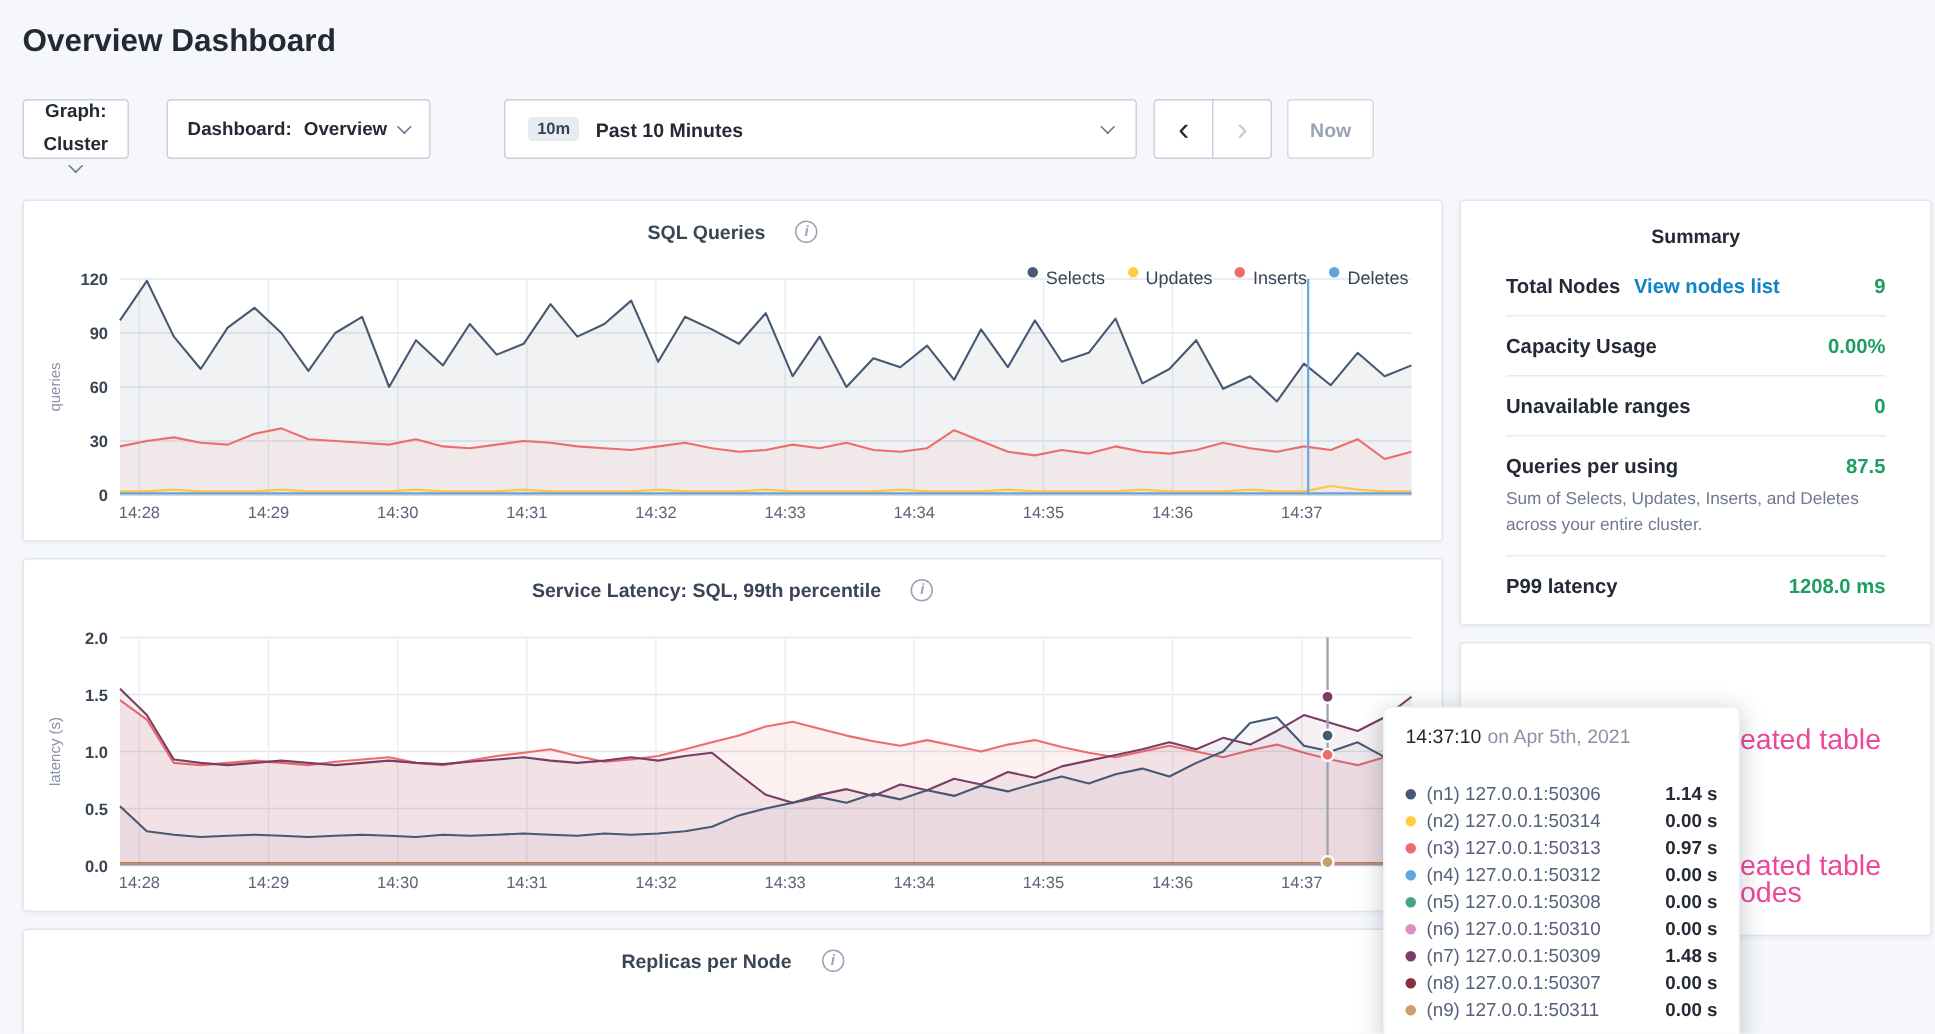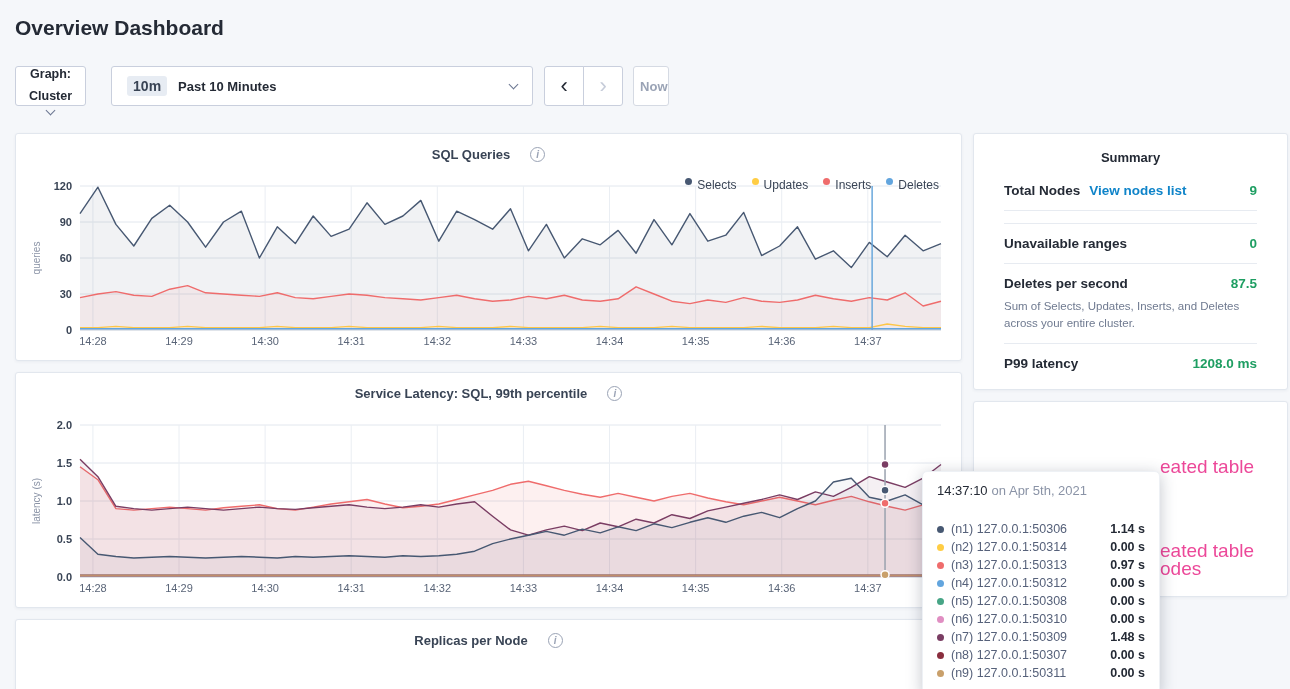--- a/index.html
+++ b/index.html
@@ -18,33 +18,33 @@
     display:flex; align-items:center; gap:8px; padding:0 13px;
     font-size:12.5px; font-weight:700; color:#242a35; cursor:pointer;
   }
   .dd.graph { margin-right:25px;flex-direction:column; }
   .dd.dash { margin-right:49px; }
   .chev { width:7px; height:7px; border-right:1.6px solid #6b7691; border-bottom:1.6px solid #6b7691; transform:rotate(45deg); margin-top:-4px; flex:none; }
   .timepicker {
     height:40px; width:422px; background:#fff; border:1px solid #c9cfdd; border-radius:3px;
     display:flex; align-items:center; gap:11px; padding:0 15px; margin-right:11px; cursor:pointer;
   }
-  .badge { background:#e7ecf3; border-radius:3px; padding:2px 6px; font-size:14px; font-weight:700; color:#394455; }
+  .badge { background:#e7ecf3; border-radius:3px; padding:2px 6px; font-size:11px; font-weight:700; color:#394455; }
   .tp-label { font-size:13px; font-weight:700; }
   .timepicker .chev { margin-left:auto; }
   .navgroup { display:flex; }
   .navbtn {
     width:40px; height:40px; background:#fff; border:1px solid #c9cfdd;
     display:flex; align-items:center; justify-content:center; font-size:22px; line-height:1;
     font-family:"Liberation Sans",sans-serif;
   }
   .navbtn.prev { border-radius:3px 0 0 3px; color:#242a35; cursor:pointer; }
   .navbtn.next { border-radius:0 3px 3px 0; margin-left:-1px; color:#c6ccd9; }
   .nowbtn {
-    margin-left:10px; width:36px; height:40px; background:#fff; border:1px solid #d5dae3;
+    margin-left:10px; width:58px; height:40px; background:#fff; border:1px solid #d5dae3;
     border-radius:3px; color:#9aa3b5; font-weight:700; font-size:13px; font-family:"Liberation Sans",sans-serif;
   }
 
   
   .layout { display:flex; gap:11px; margin:27px 15px 0; align-items:flex-start; }
   .main { width:947px; flex:none; }
   .sidebar { width:315px; flex:none; }
   .card { background:#fff; border:1px solid #e2e7ee; border-radius:3px; box-shadow:0 1px 3px rgba(56,76,108,0.06); }
 
   
@@ -99,20 +99,25 @@
 </style>
 </head>
 <body>
 
 <h1 class="page-title">Overview Dashboard</h1>
 
 <div class="toolbar">
   <button class="dd graph">
     <span>Graph:</span>
     <span>Cluster</span>
+    <span class="chev"></span>
+  </button>
+  <button class="dd dash">
+    <span>Dashboard:</span>
+    <span>Overview</span>
     <span class="chev"></span>
   </button>
   <div class="timepicker">
     <span class="badge">10m</span>
     <span class="tp-label">Past 10 Minutes</span>
     <span class="chev"></span>
   </div>
   <div class="navgroup">
     <button class="navbtn prev">‹</button>
     <button class="navbtn next" disabled="">›</button>
@@ -262,32 +267,36 @@
 
       <div class="section">
         <div class="srow">
           <span class="slabel">Total Nodes</span>
           <span class="slink">View nodes list</span>
           <span class="sval">9</span>
         </div>
       </div>
 
       <div class="section">
+        <div class="srow">
+          <span class="slabel">Capacity Usage</span>
+          <span class="sval">0.00%</span>
+        </div>
       </div>
 
       <div class="section">
         <div class="srow">
           <span class="slabel">Unavailable ranges</span>
           <span class="sval">0</span>
         </div>
       </div>
 
       <div class="section">
         <div class="srow">
-          <span class="slabel">Deletes per second</span>
+          <span class="slabel">Queries per using</span>
           <span class="sval">87.5</span>
         </div>
         <div class="sdesc">Sum of Selects, Updates, Inserts, and Deletes across your entire cluster.</div>
       </div>
 
       <div class="section">
         <div class="srow">
           <span class="slabel">P99 latency</span>
           <span class="sval">1208.0 ms</span>
         </div>

